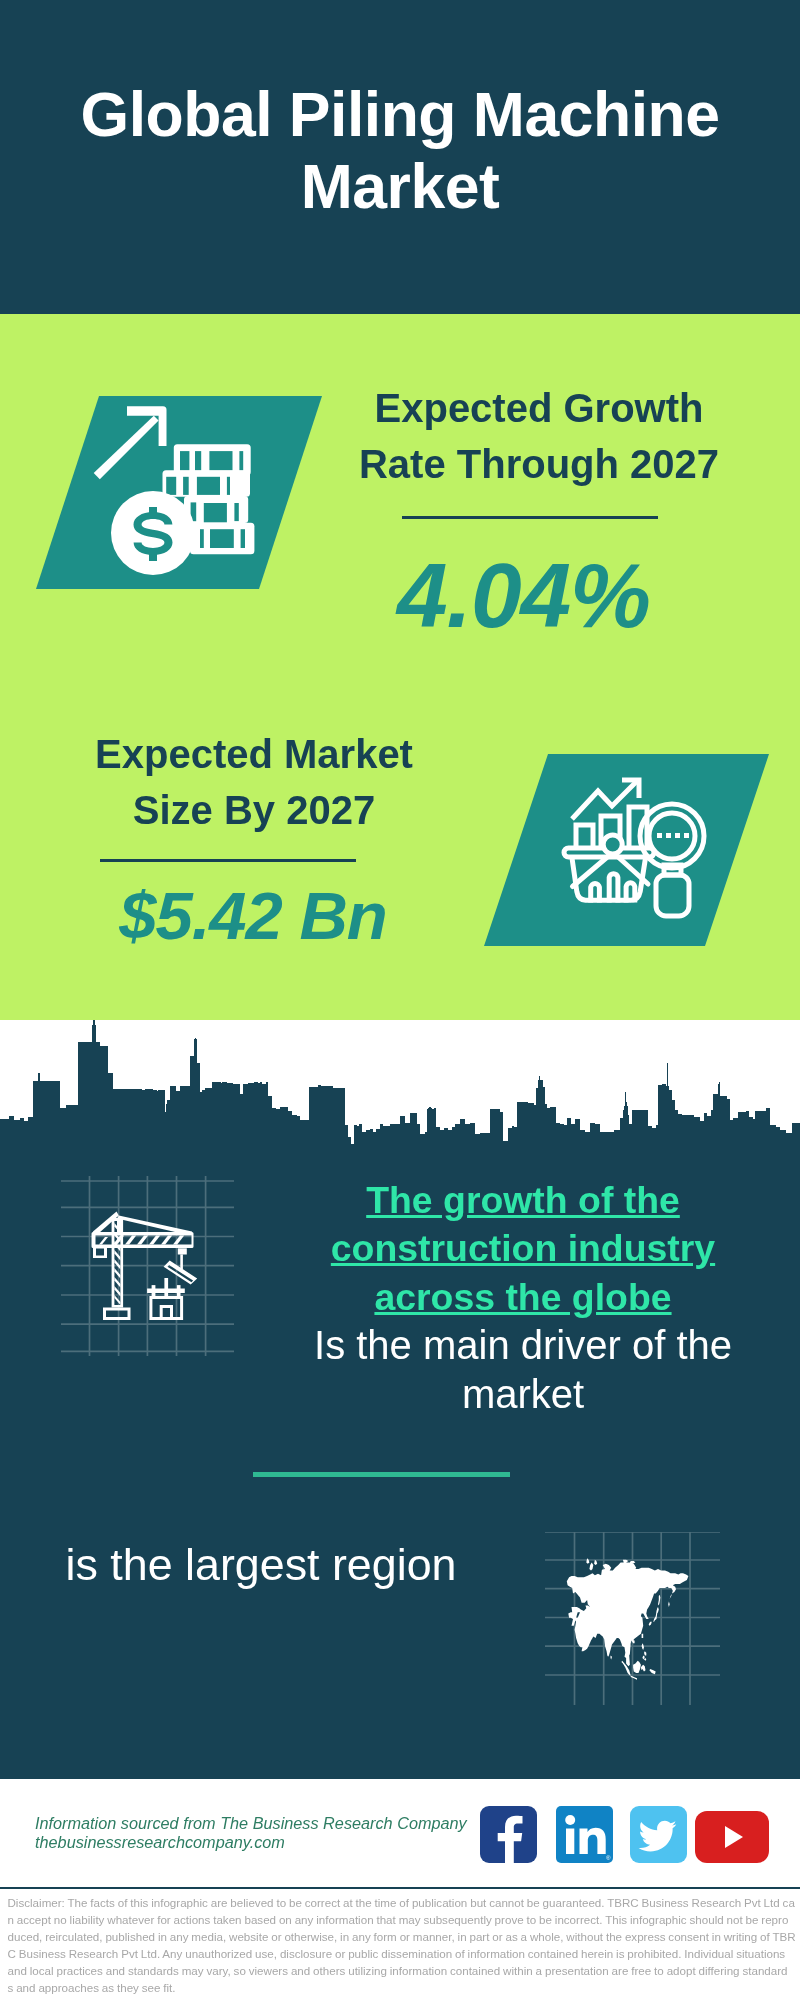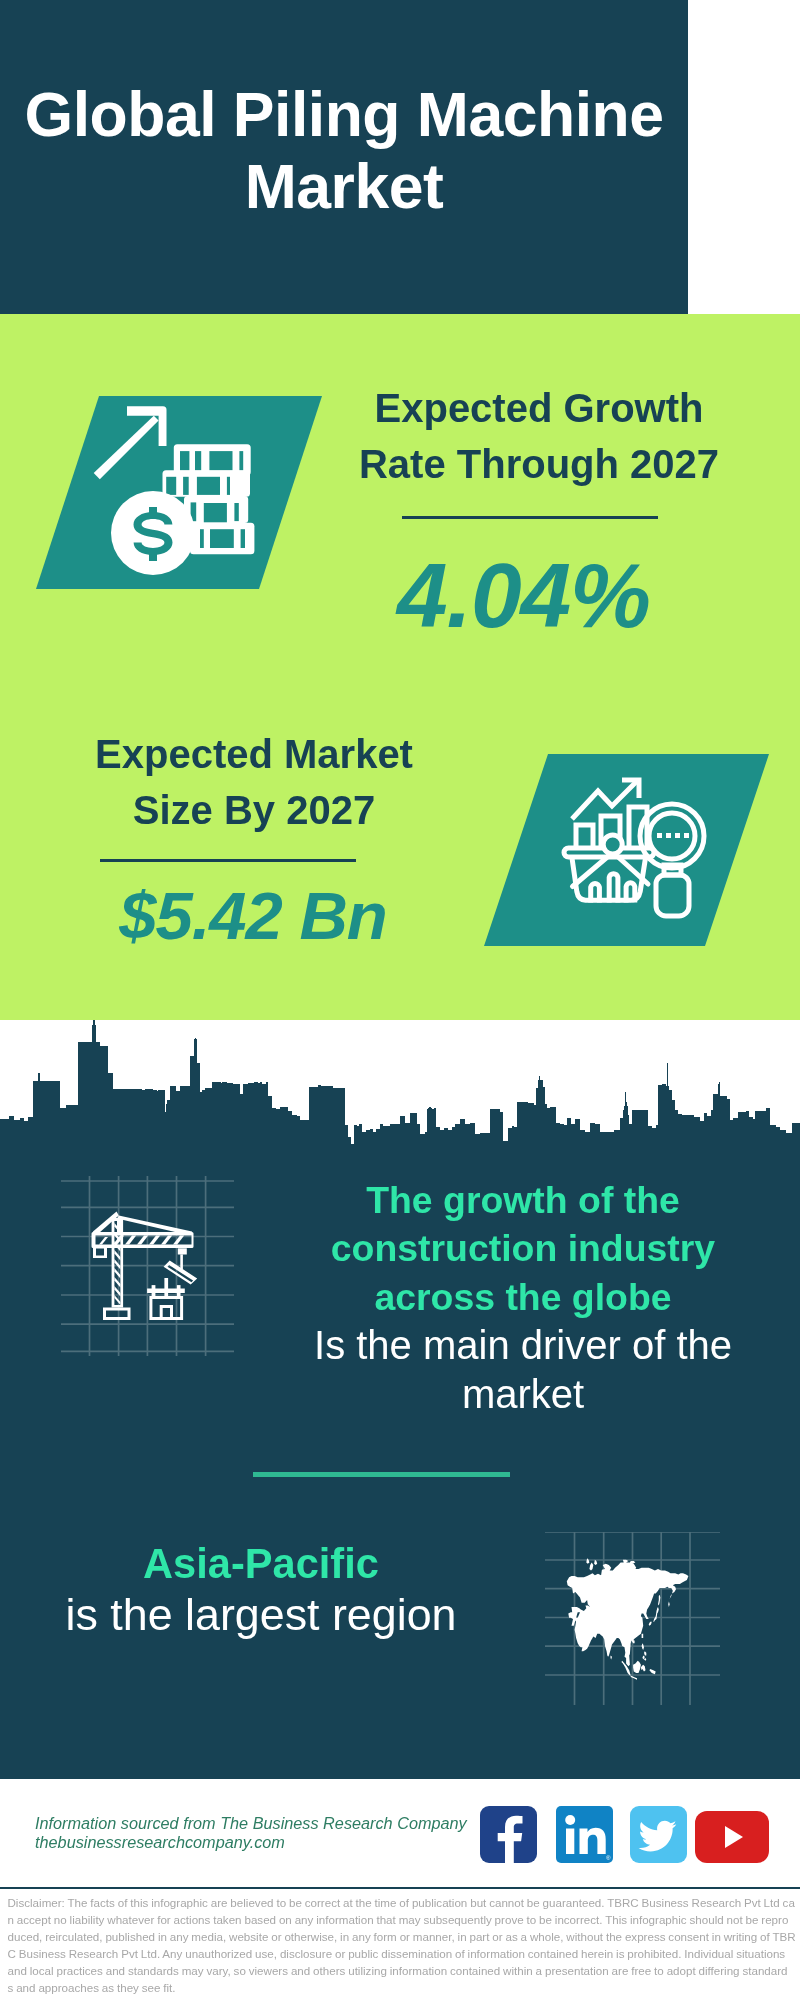--- a/index.html
+++ b/index.html
@@ -7,21 +7,21 @@
   body {
     width:800px; height:2000px;
     font-family:"Liberation Sans", sans-serif;
     background:#ffffff;
     overflow:hidden;
   }
   .page { position:relative; width:800px; height:2000px; }
 
   
   .header {
-    position:absolute; left:0; top:0; width:688px; height:314px;
+    position:absolute; left:0; top:0; width:800px; height:314px;
     background:#174254;
     display:flex; align-items:center; justify-content:center;
   }
   .header-title {
     color:#ffffff; font-size:62.5px; font-weight:bold; line-height:72px;
     text-align:center; letter-spacing:-0.5px; width:700px;
     margin-top:-14px;
   }
 
   
@@ -56,21 +56,21 @@
   .skyline { position:absolute; left:0; top:0; width:800px; height:128px; }
   .skyline svg { display:block; width:800px; height:128px; }
 
   .hl { color:#2FE6A8; font-weight:bold; }
   .body-white { color:#ffffff; }
 
   .drv-text {
     position:absolute; left:293px; top:156px; width:460px;
     text-align:center; font-size:40px; line-height:48.4px;
   }
-  .drv-text .hl { display:block; font-size:37.4px; }
+  .drv-text .hl { display:block; font-size:37.4px;text-decoration:underline; }
   .drv-icon { position:absolute; left:55px; top:154px; width:190px; height:190px; }
 
   .mid-rule { position:absolute; left:253px; top:452px; width:257px; height:5px; background:#2FB992; }
 
   .ap-text { position:absolute; left:31px; top:519px; width:460px; text-align:center; font-size:44.8px; line-height:50px; }
   .ap-text .hl { display:block; font-size:41.6px; }
   .ap-icon { position:absolute; left:545px; top:512px; width:175px; height:173px; }
 
   
   .footer { position:absolute; left:0; top:1779px; width:800px; height:109px; background:#fff;font-style:italic; }
@@ -293,21 +293,20 @@
           <path d="M104.7,131 h13.3 v15 h-3 v-12 h-7.3 v12 h-3 z"></path>
         </g>
       </svg>
     </div>
     <div class="drv-text">
       <span class="hl"><span>The growth of the</span><br><span>construction industry</span><br><span>across the globe</span></span>
       <span class="body-white"><span>Is the main driver of the</span><br><span>market</span></span>
     </div>
     <div class="mid-rule"></div>
     <div class="ap-text">
-      <span class="hl">Asia-Pacific</span>
       <span class="body-white"><span>is the largest region</span><br></span>
     </div>
     <div class="ap-icon"><svg viewBox="0 0 175 173" width="175" height="173" xmlns="http://www.w3.org/2000/svg">
         <g stroke="#4C6E7B" stroke-width="1.7">
           <line x1="29.5" y1="-7" x2="29.5" y2="178"></line>
           <line x1="58.7" y1="-7" x2="58.7" y2="178"></line>
           <line x1="87.5" y1="-7" x2="87.5" y2="178"></line>
           <line x1="116.2" y1="-7" x2="116.2" y2="178"></line>
           <line x1="145" y1="-7" x2="145" y2="178"></line>
           <line x1="0" y1="0" x2="175" y2="0"></line>

